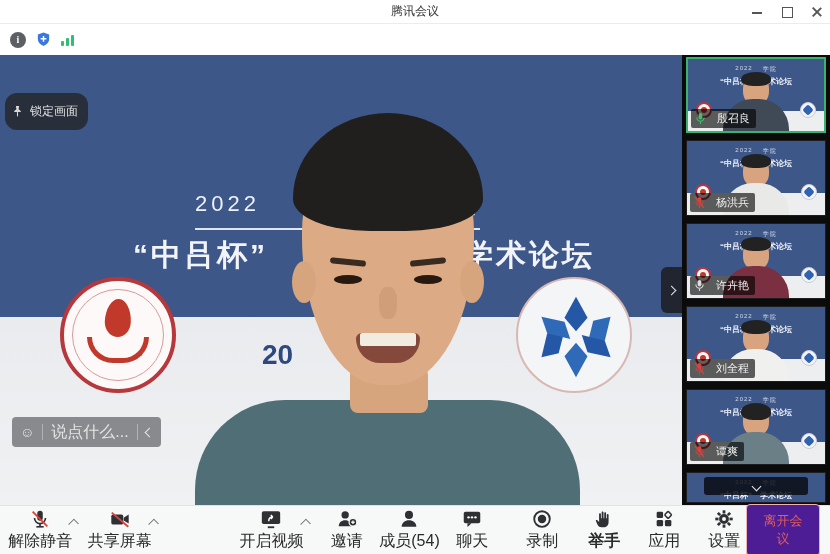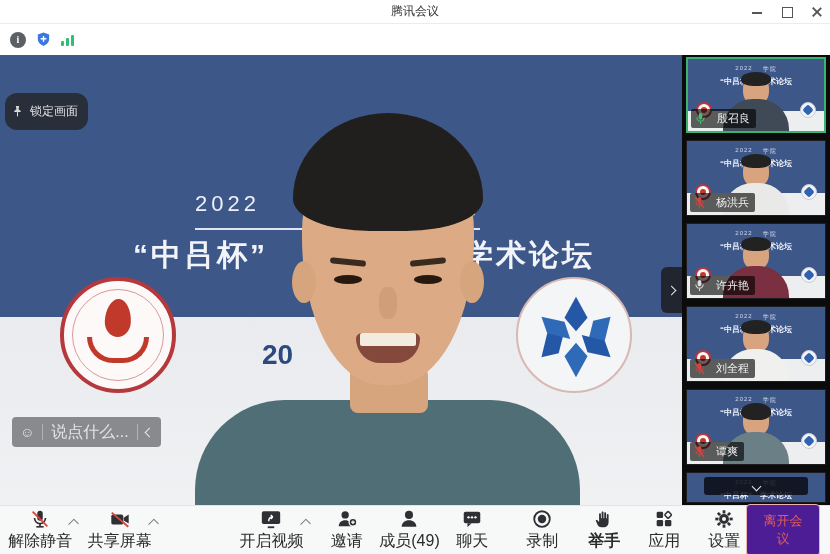--- a/index.html
+++ b/index.html
@@ -402,21 +402,21 @@
           <line x1="16.5" y1="15.5" x2="20.5" y2="15.5" stroke="#fff" stroke-width="1.4"></line>
         </svg>
       <span class="tb-label">邀请</span>
     </div>
 
     <div class="tb-btn m14">
       <svg width="22" height="22" viewBox="0 0 24 24">
           <circle cx="12" cy="7.5" r="4.4" fill="#2f3033"></circle>
           <path d="M4 20.5c0-4.6 3.6-7.2 8-7.2s8 2.6 8 7.2z" fill="#2f3033"></path>
         </svg>
-      <span class="tb-label">成员(49)</span>
+      <span class="tb-label">成员(54)</span>
     </div>
 
     <div class="tb-btn m14">
       <svg width="22" height="22" viewBox="0 0 24 24">
           <rect x="3" y="4" width="18" height="12.5" rx="2" fill="#2f3033"></rect>
           <path d="M7 16.5v4.3l4.6-4.3z" fill="#2f3033"></path>
           <circle cx="8.2" cy="10.2" r="1.3" fill="#fff"></circle>
           <circle cx="12" cy="10.2" r="1.3" fill="#fff"></circle>
           <circle cx="15.8" cy="10.2" r="1.3" fill="#fff"></circle>
         </svg>

